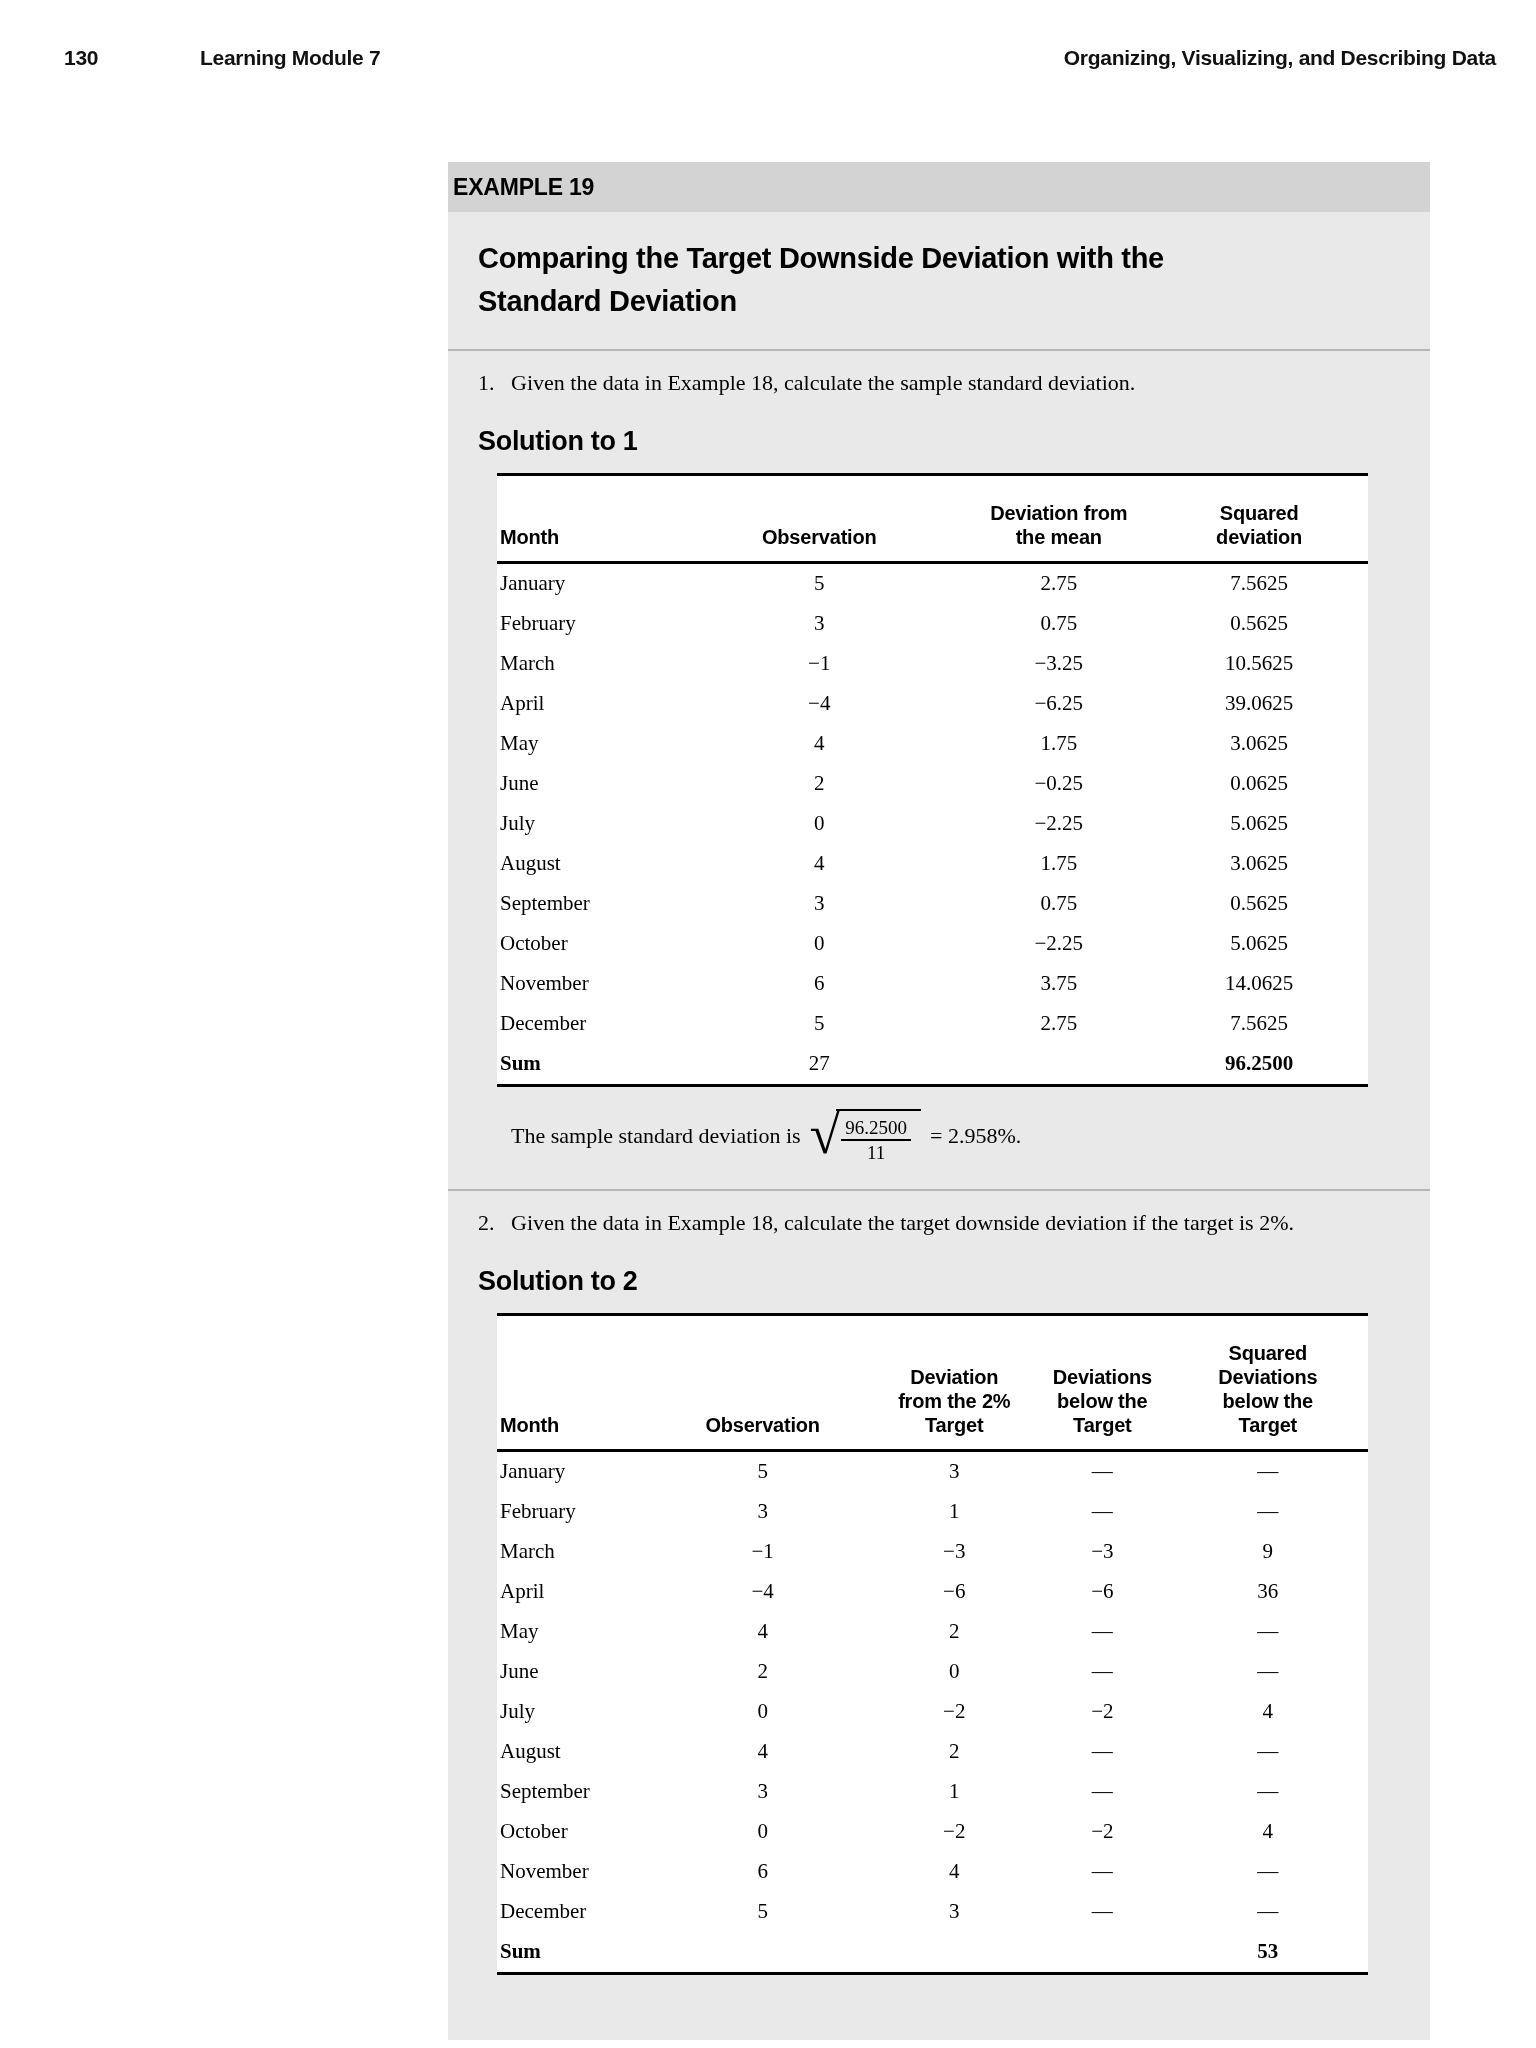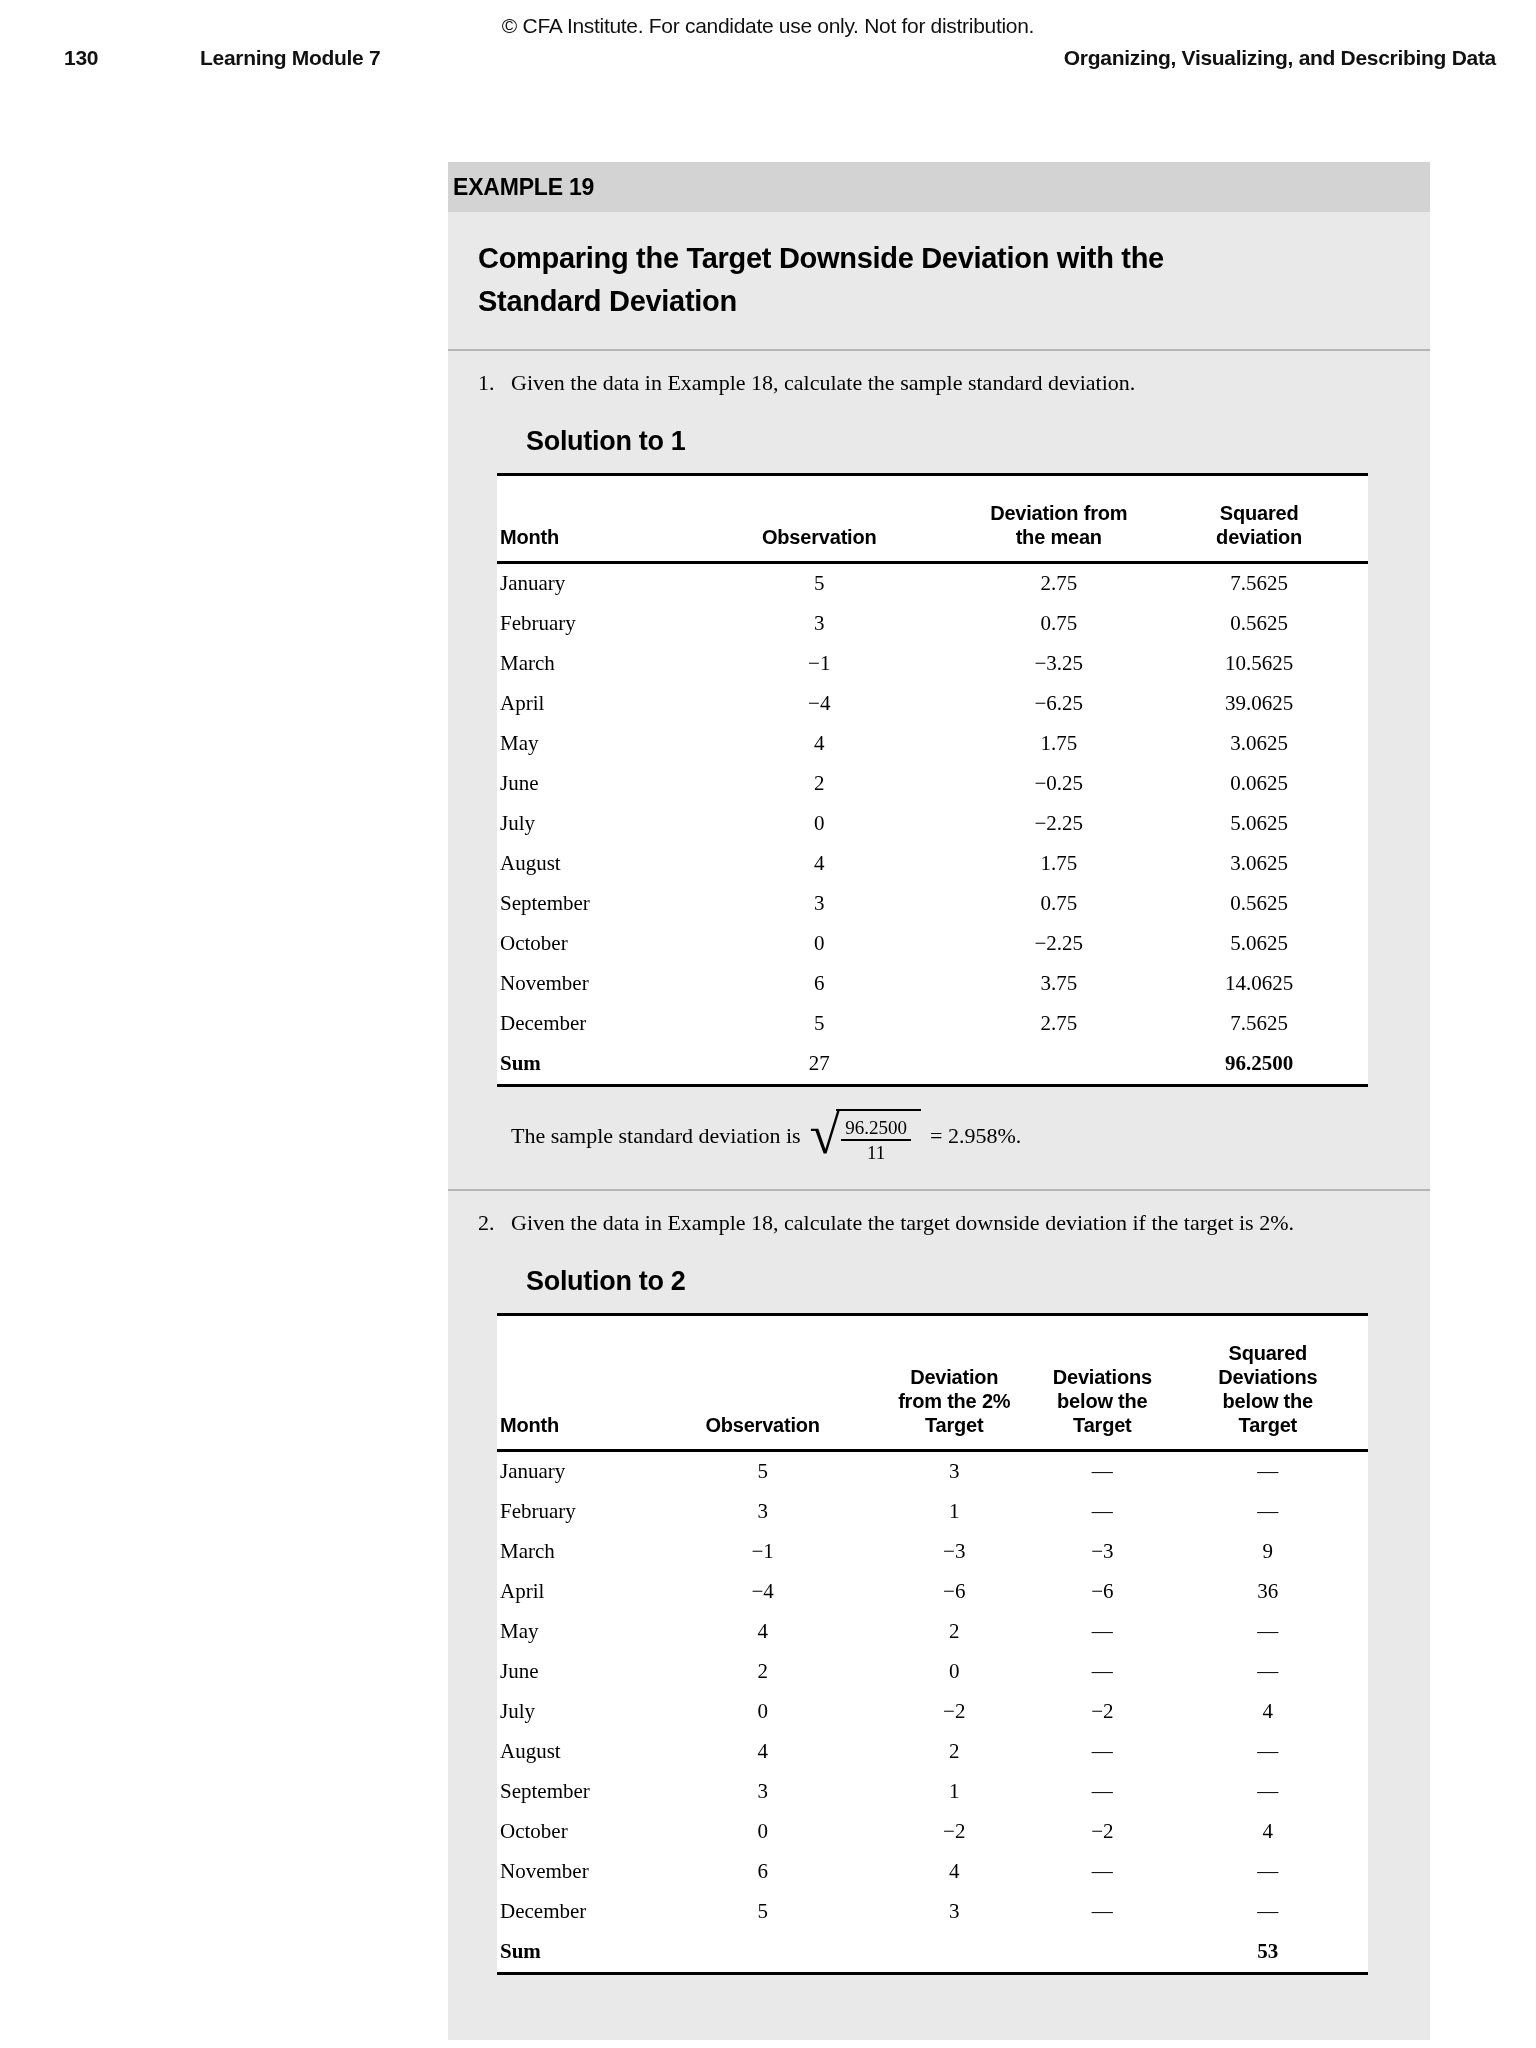--- a/index.html
+++ b/index.html
@@ -80,21 +80,20 @@
   .q-item { display: flex; margin-top: 17px; font-size: 22px; line-height: 30px; }
   .q-item .q-num { width: 33px; flex: none; }
   .q-item .q-text { max-width: 800px; }
 
   .sol-heading {
     font-family: "Liberation Sans", "DejaVu Sans", sans-serif;
     font-weight: 700;
     font-size: 27px;
     letter-spacing: -0.3px;
     margin-top: 28px;
-    margin-left: 48px;
   }
 
   
   table.soltable {
     border-collapse: collapse;
     table-layout: fixed;
     width: 871px;
     margin: 16px 0 0 19px;
     background: #ffffff;
     border-top: 3px solid #000;
@@ -149,21 +148,20 @@
   }
   .frac .num { border-bottom: 2px solid #000; padding: 0 4px 1px; }
   .frac .den { padding-top: 1px; }
   .formula .result { margin-left: 9px; }
 </style>
 </head>
 <body>
 
 <div class="page">
 
-  <div class="copyright">© CFA Institute. For candidate use only. Not for distribution.</div>
 
   <div class="running-head">
     <span class="pagenum">130</span>
     <span class="module">Learning Module 7</span>
     <span class="chapter">Organizing, Visualizing, and Describing Data</span>
   </div>
 
   <div class="example-box">
     <div class="example-header">
       <span>EXAMPLE 19</span>

